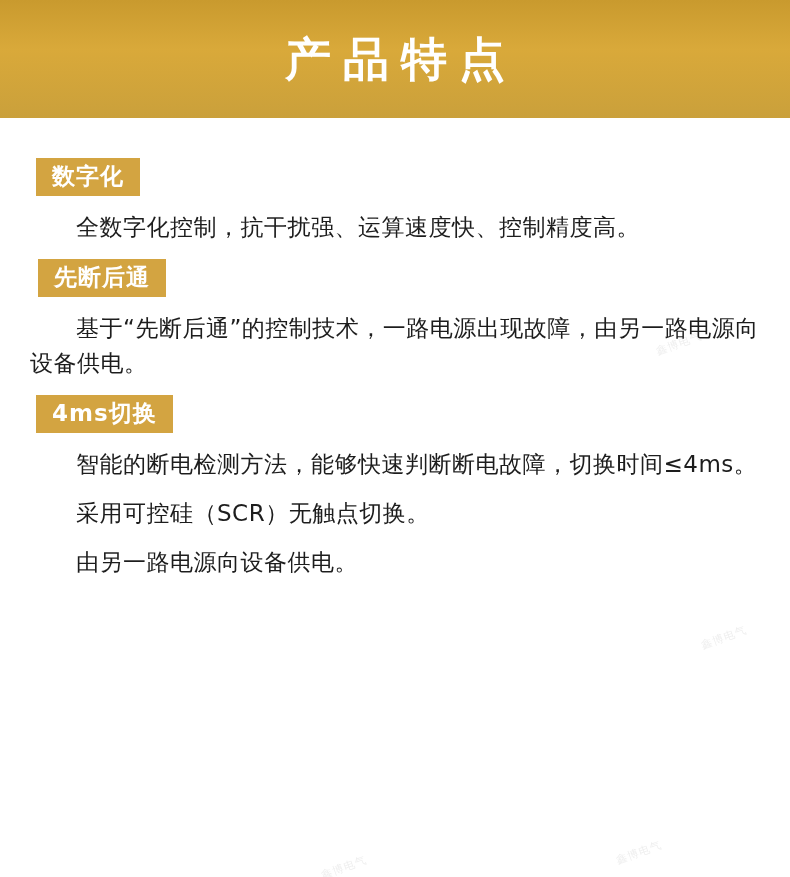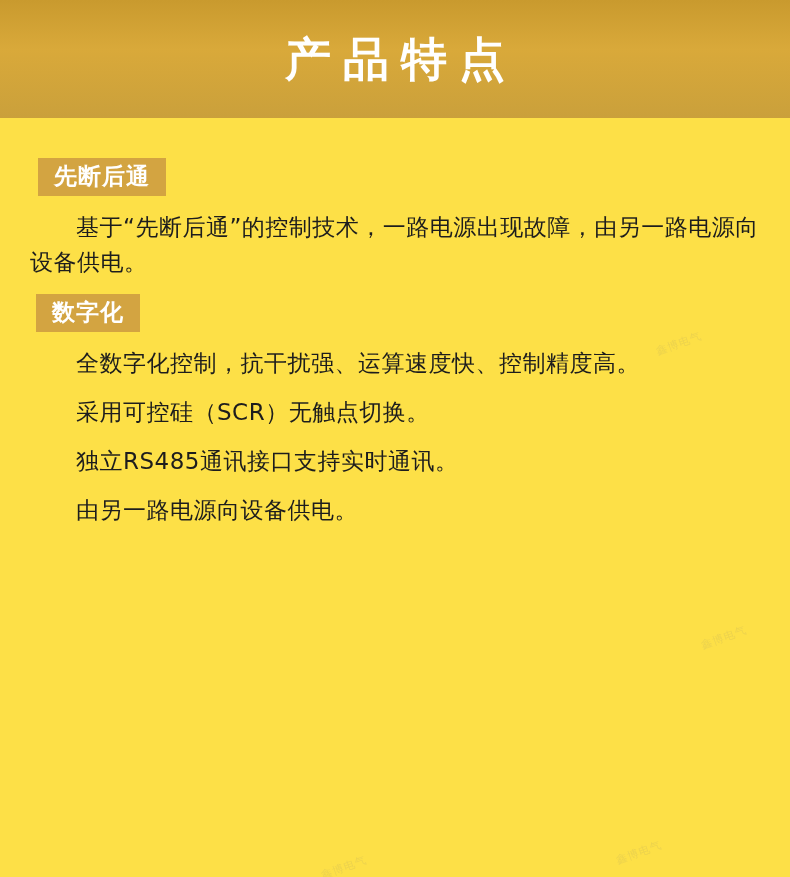--- a/index.html
+++ b/index.html
@@ -10,21 +10,21 @@
     width: 790px;
     height: 877px;
     background: #ececec;
     font-family: "Liberation Sans", sans-serif;
     overflow: hidden;
   }
   .page {
     position: relative;
     width: 790px;
     height: 877px;
-    background: #fde047;
+    background: #ffffff;
     box-sizing: border-box;
   }
 
   
   .banner {
     position: relative;
     width: 790px;
     height: 118px;
     background: linear-gradient(180deg, #c99a2e 0%, #d9a93a 42%, #caa03b 100%);
     display: flex;
@@ -97,36 +97,39 @@
 
 <div class="page">
 
   <div class="banner">
     <div class="banner-title">产品特点</div>
   </div>
 
   <div class="content">
 
     <div class="feature">
+      <div class="tag flush">数字化</div>
+      <div class="desc">全数字化控制，抗干扰强、运算速度快、控制精度高。</div>
+    </div>
+
+    <div class="feature">
       <div class="tag">先断后通</div>
       <div class="desc">基于“先断后通”的控制技术，一路电源出现故障，由另一路电源向设备供电。</div>
     </div>
 
     <div class="feature">
-      <div class="tag flush">数字化</div>
-      <div class="desc">全数字化控制，抗干扰强、运算速度快、控制精度高。</div>
+      <div class="tag flush">4ms切换</div>
+      <div class="desc">智能的断电检测方法，能够快速判断断电故障，切换时间≤4ms。</div>
     </div>
-
 
     <div class="feature">
       <div class="desc">采用可控硅（SCR）无触点切换。</div>
     </div>
 
     <div class="feature">
-      <div class="desc">独立RS485通讯接口支持实时通讯。</div>
     </div>
 
     <div class="feature">
       <div class="desc">由另一路电源向设备供电。</div>
     </div>
 
   </div>
 
   <div class="watermark" style="left:655px; top:336px;">鑫博电气</div>
   <div class="watermark" style="left:700px; top:630px;">鑫博电气</div>

